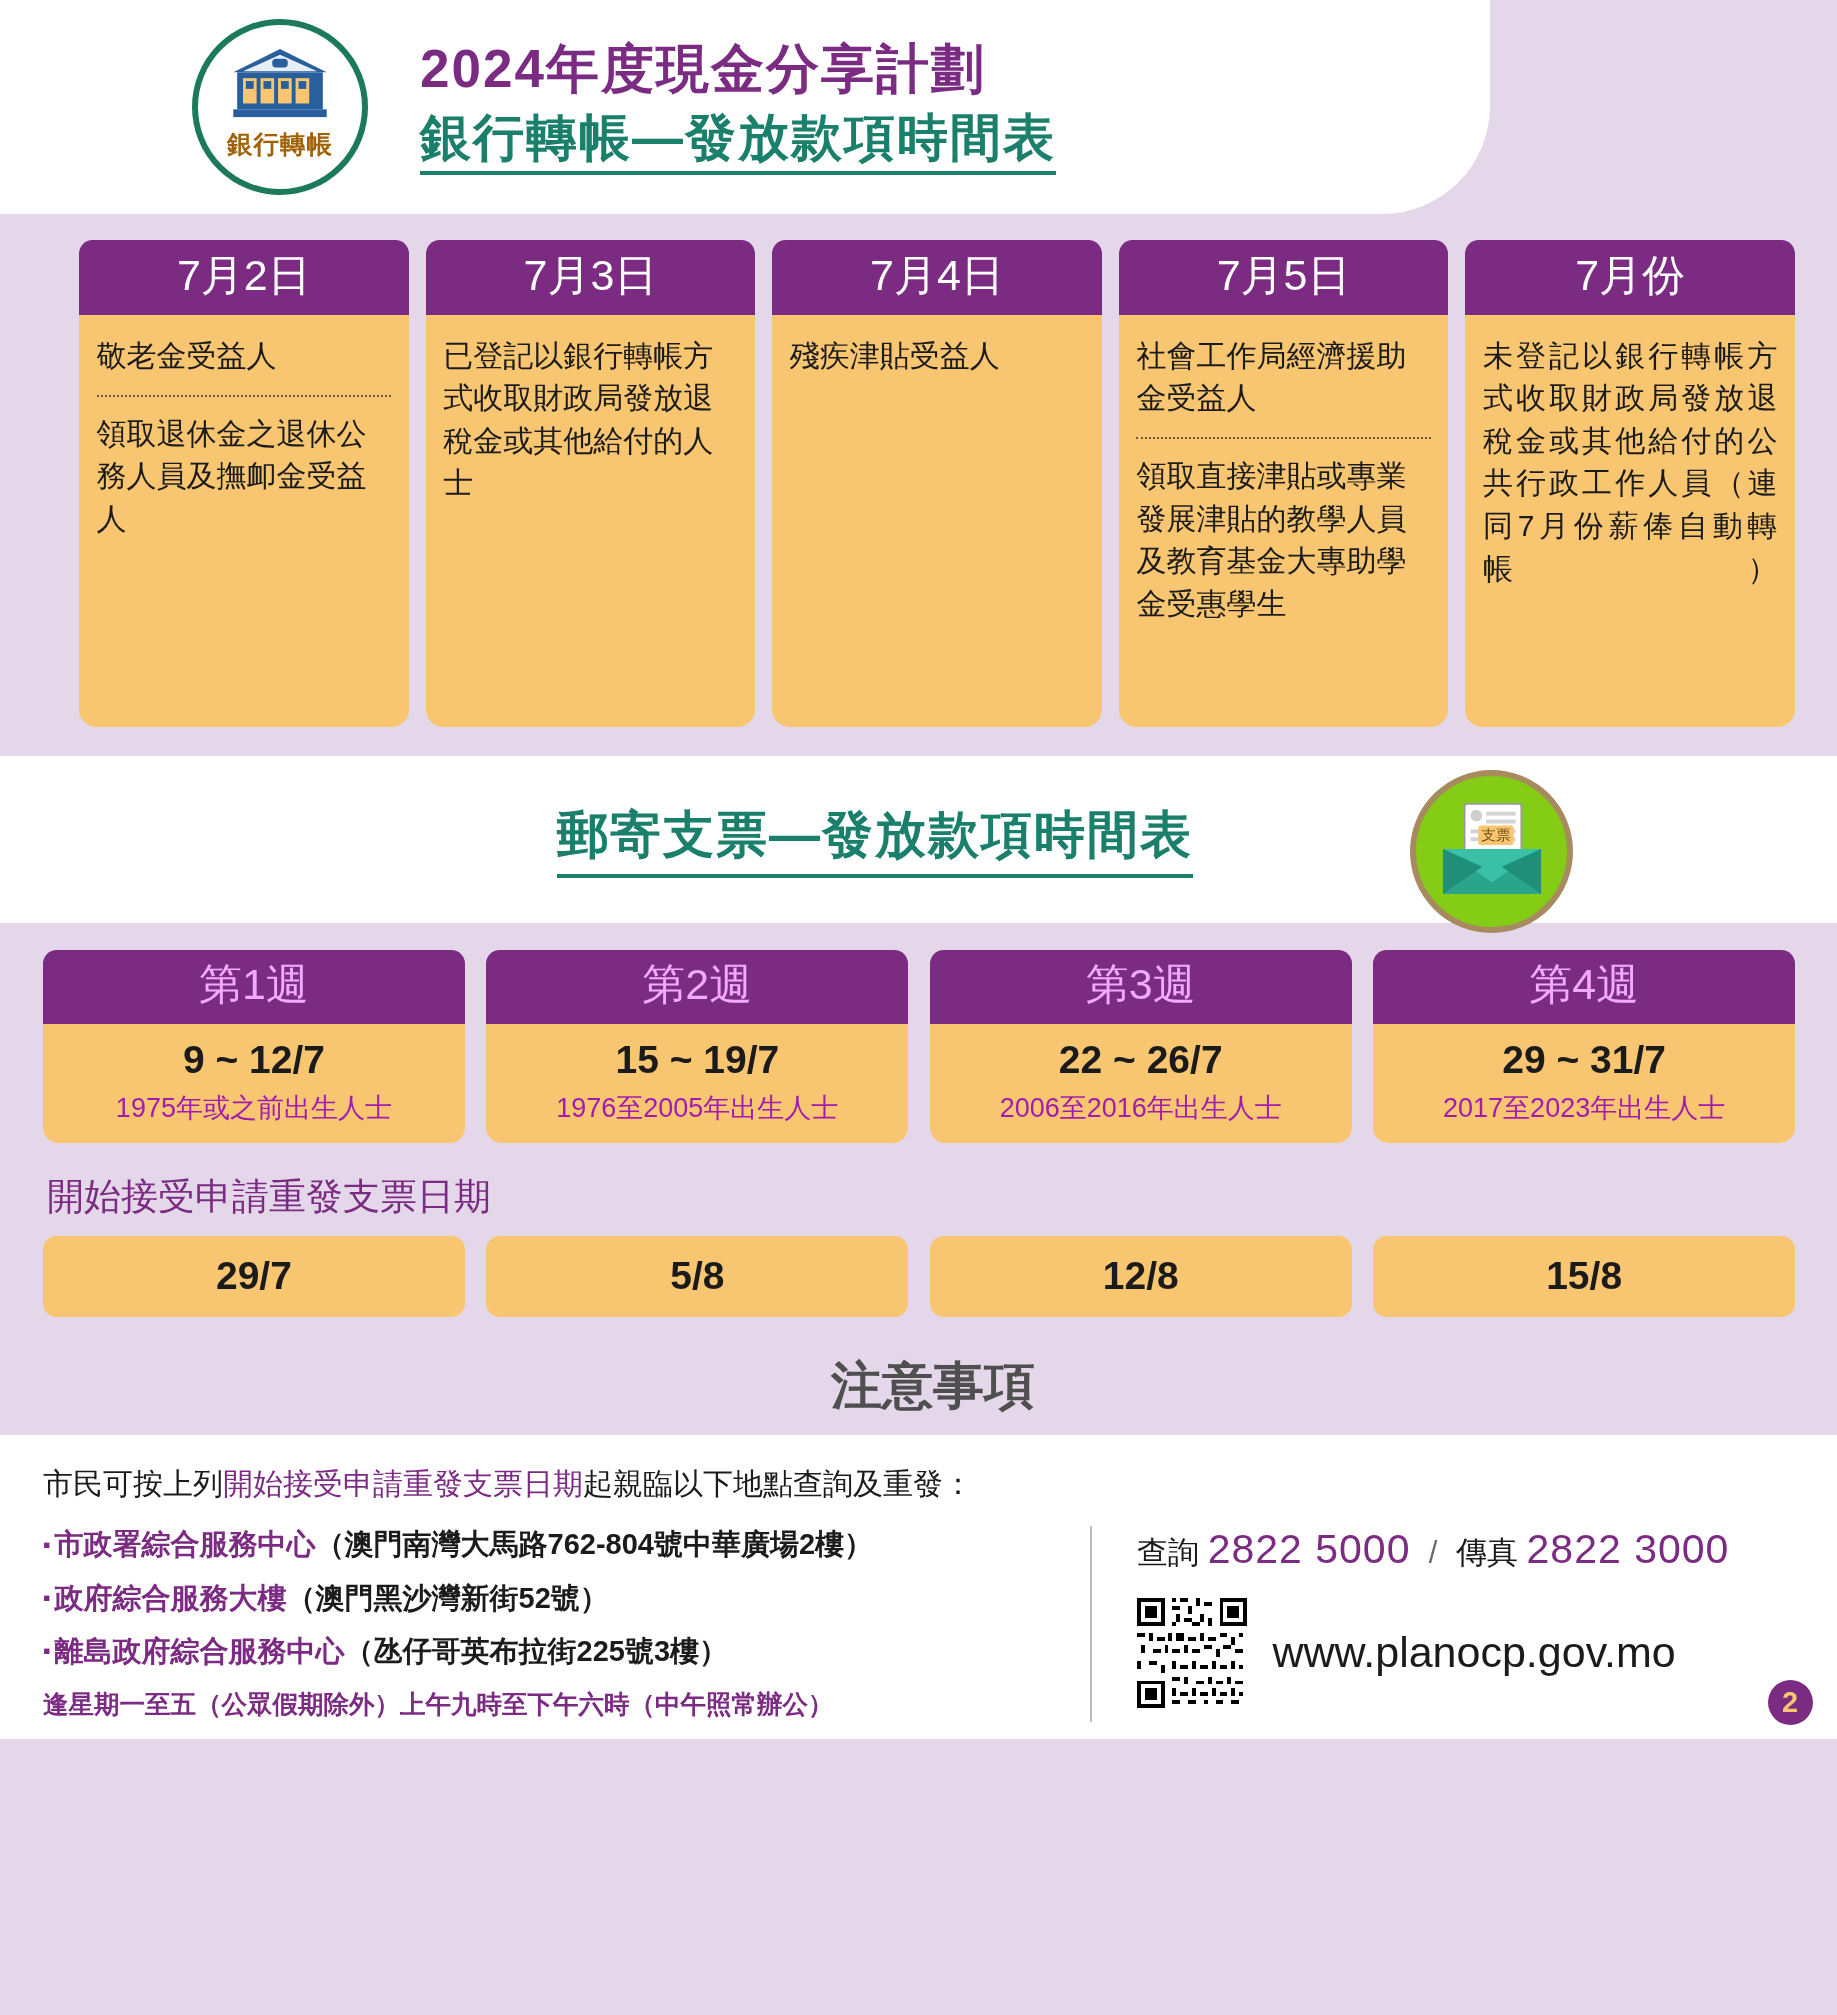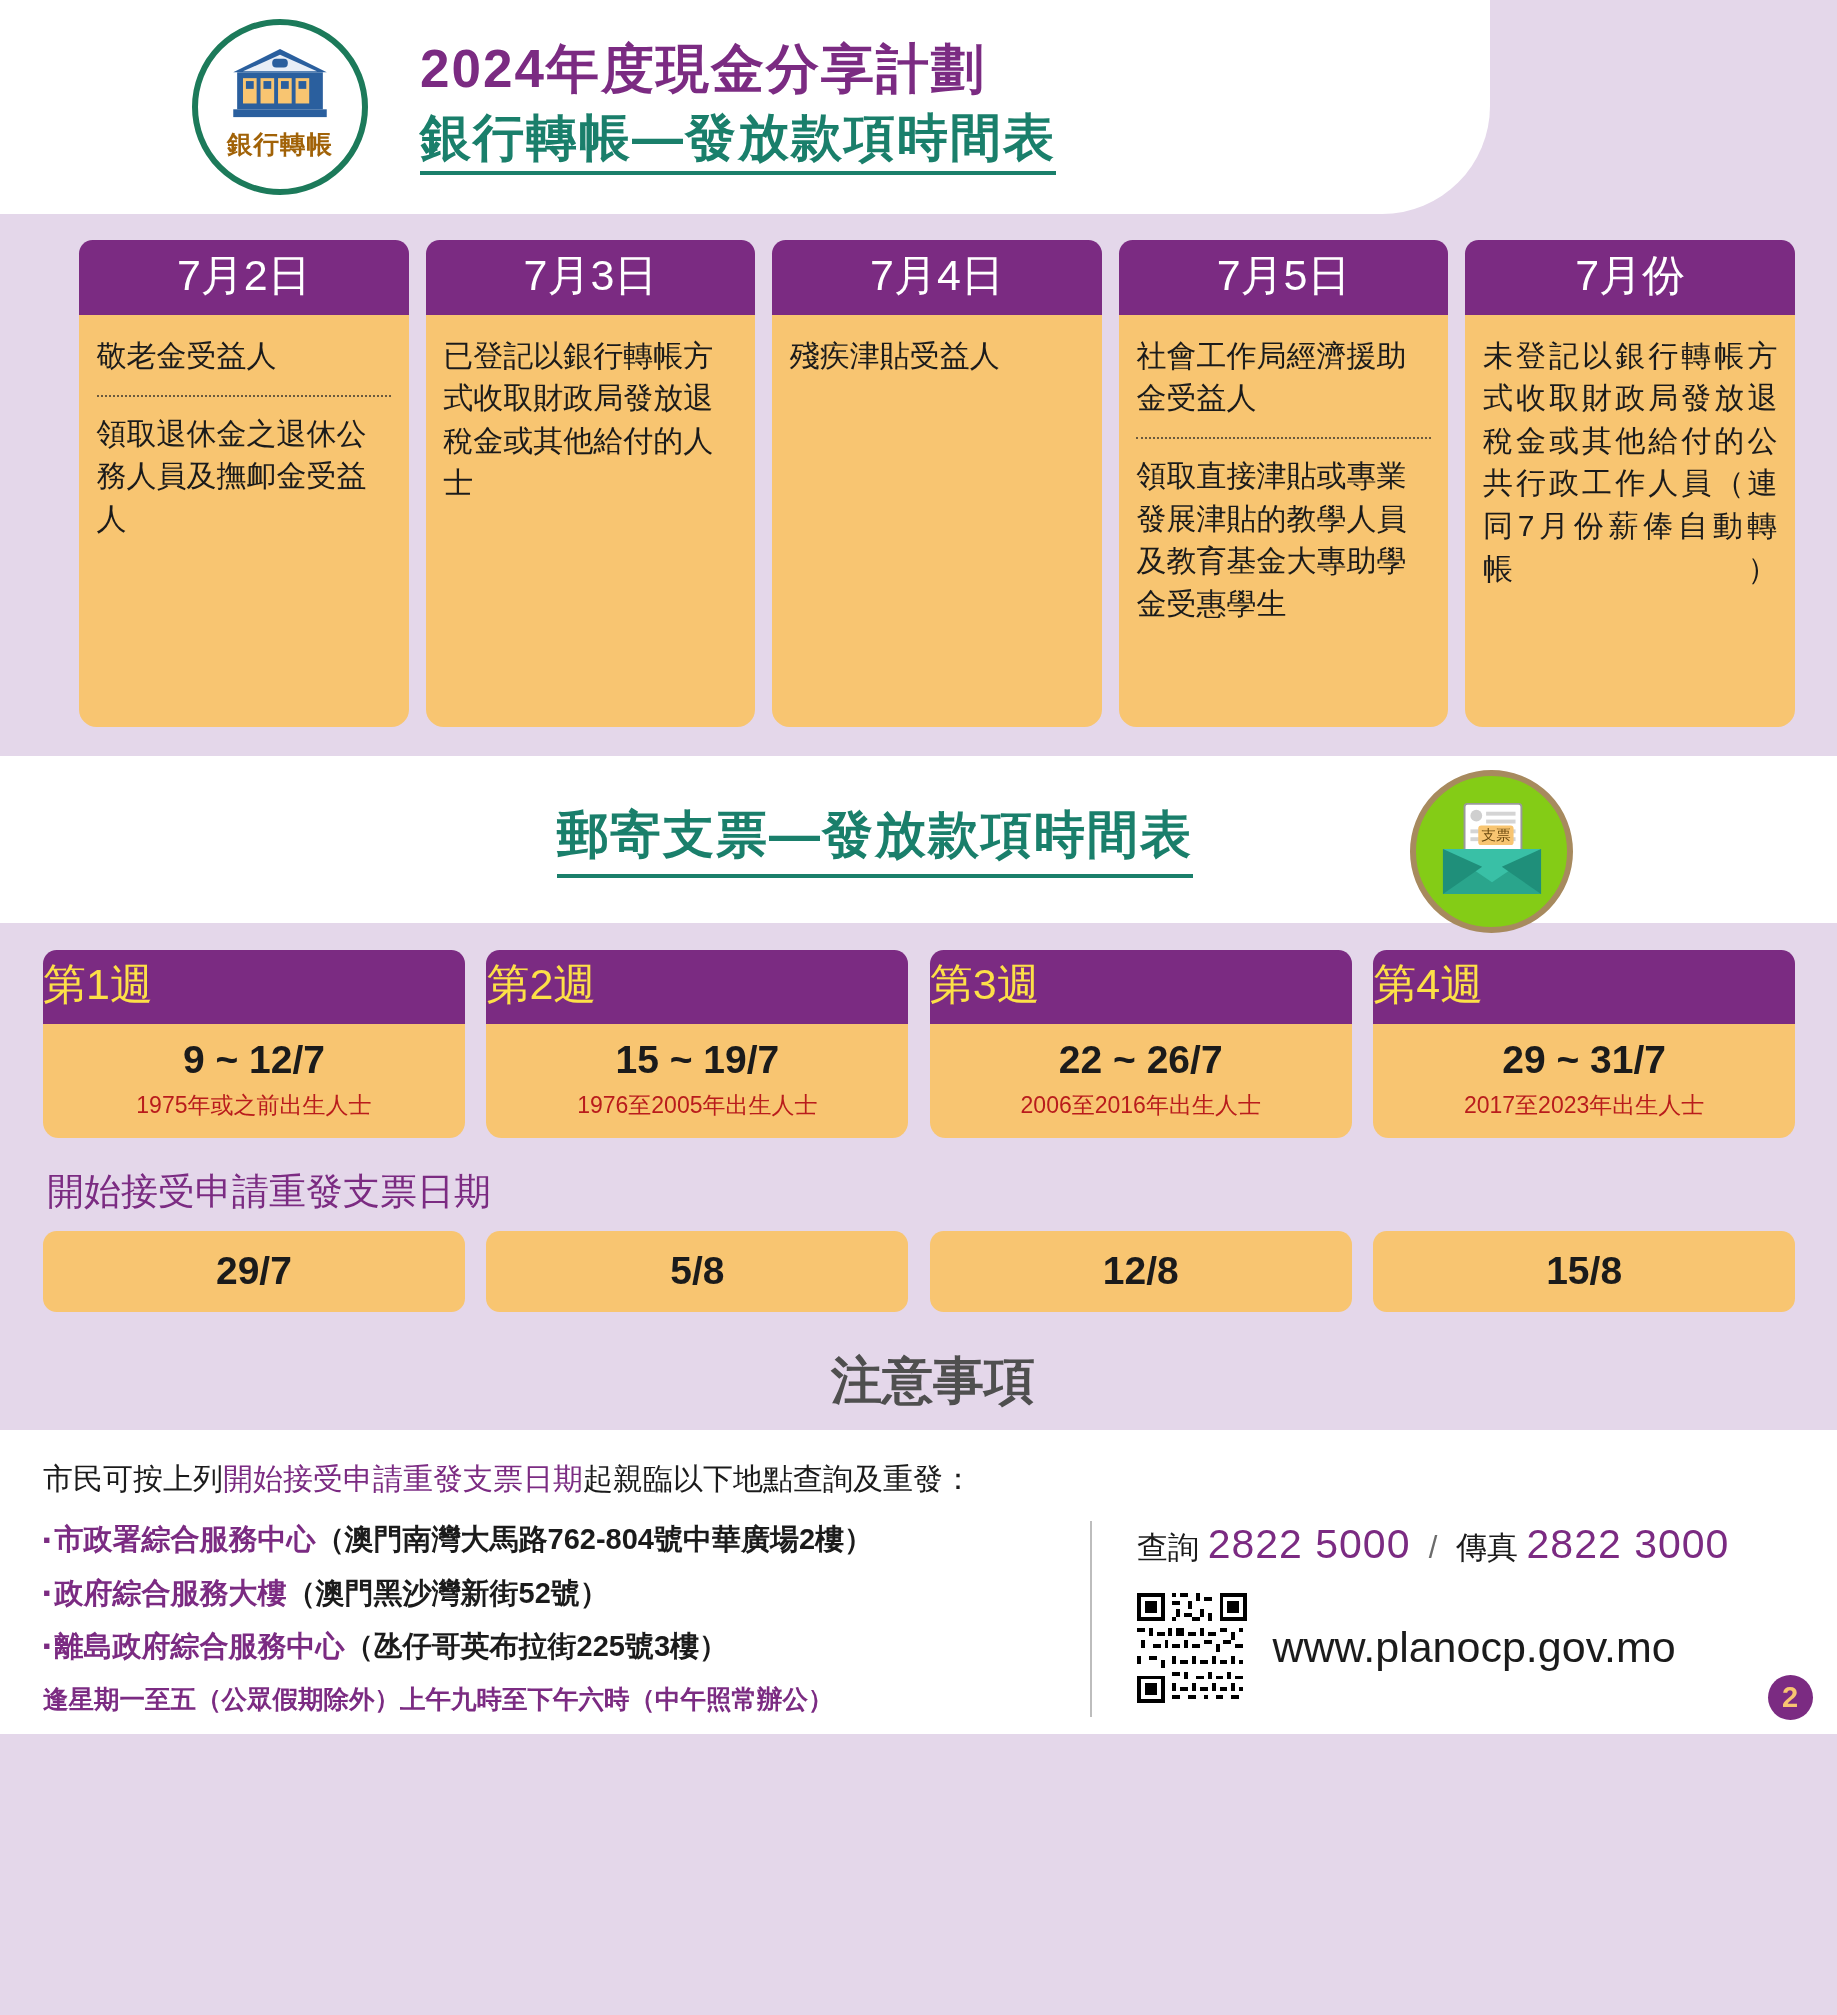--- a/index.html
+++ b/index.html
@@ -103,32 +103,32 @@
     width:163px; height:163px; border-radius:50%;
     background:#84cc16; border:6.9px solid #a78a5e;
     display:flex; align-items:center; justify-content:center;
   }
 
   
   .week-section { padding:27.4px 43px 0 43px; }
   .week-row { display:flex; gap:21.6px; }
   .week-card { flex:1; }
   .week-head {
-    background:#7b2b82; color:#fde047;
-    font-size:43px; text-align:left;
+    background:#7b2b82; color:#f0abfc;
+    font-size:43px; text-align:center;
     padding:5.9px 0 9.8px 0;
     border-top-left-radius:13.7px; border-top-right-radius:13.7px;
   }
   .week-body {
     background:#f8c571;
     border-bottom-left-radius:15.7px; border-bottom-right-radius:15.7px;
     text-align:center; padding:13.7px 0 17.6px 0;
   }
   .week-range { font-size:39px; font-weight:bold; color:#1b1b1b; }
-  .week-note { font-size:23px; color:#b91c1c; margin-top:7.8px; }
+  .week-note { font-size:27px; color:#a21caf; margin-top:7.8px; }
 
   .reissue-label {
     font-size:37px; color:#7b2b82; margin:29px 0 13.7px 3.9px;
   }
   .reissue-row { display:flex; gap:21.6px; }
   .reissue-cell {
     flex:1; background:#f8c571;
     border-radius:13.7px;
     text-align:center;
     font-size:39px; font-weight:bold; color:#1b1b1b;

